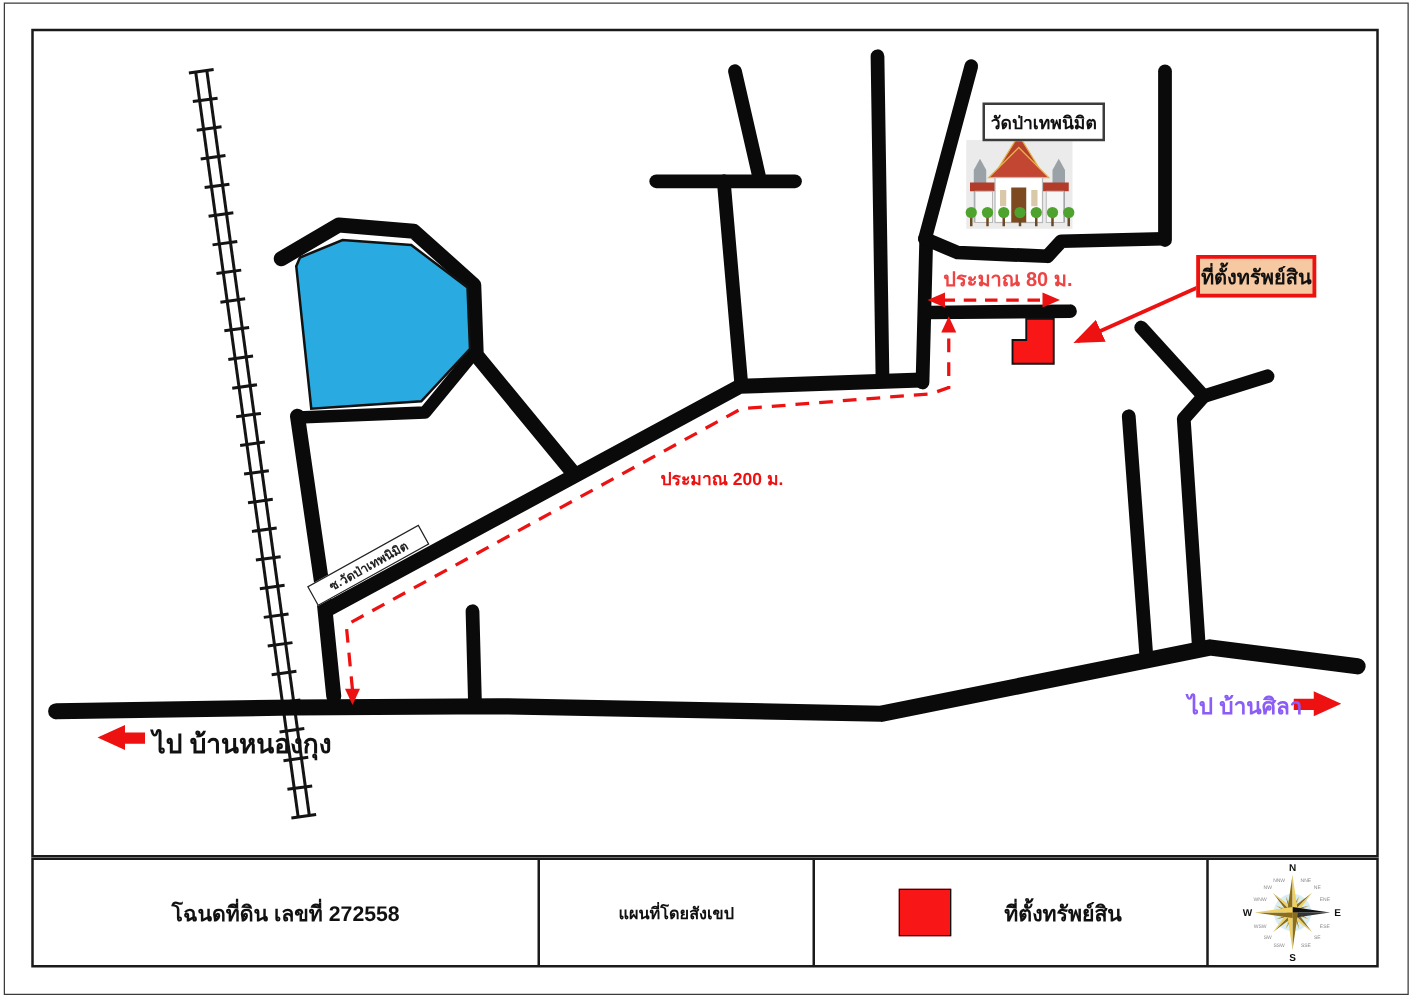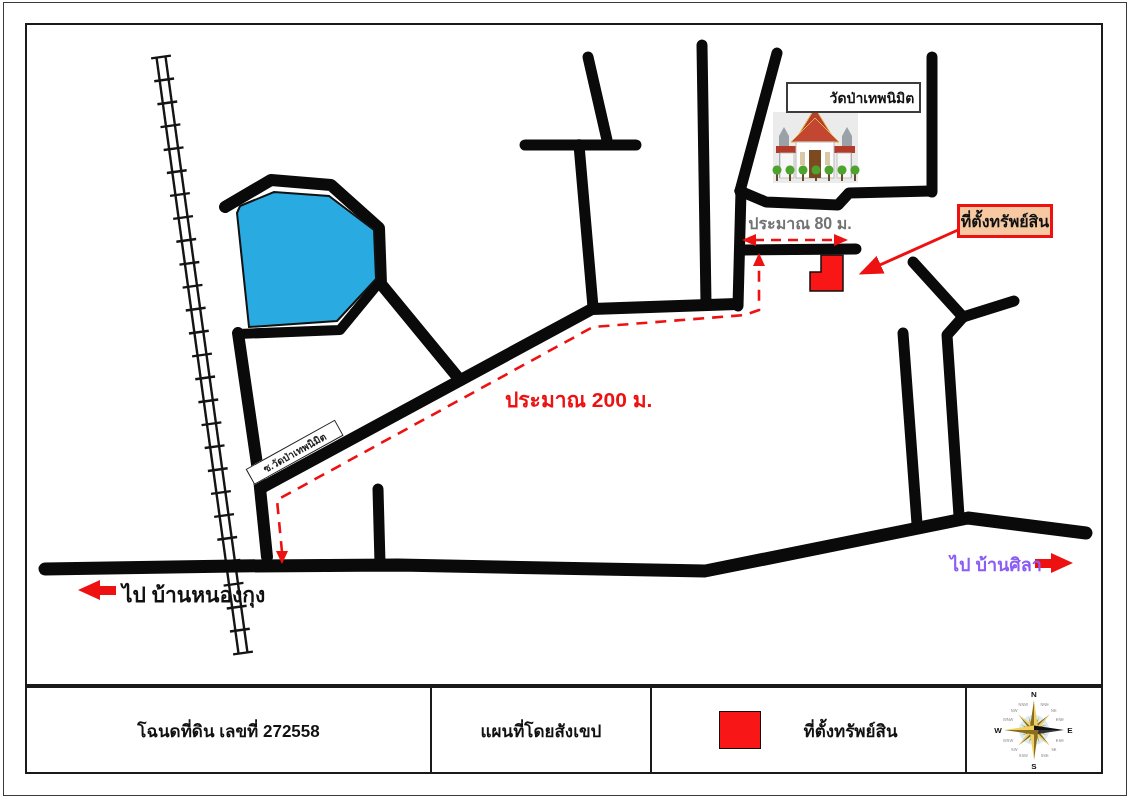--- a/index.html
+++ b/index.html
@@ -8,46 +8,46 @@
   .outer-border{position:absolute;left:3px;top:2px;width:1124px;height:794px;
         border:1.5px solid #3a3a3a;box-sizing:border-box;}
   .map-frame{position:absolute;left:25px;top:23px;width:1078px;height:663px;
         border:2px solid #1a1a1a;box-sizing:border-box;background:#fff;}
   .map-svg{position:absolute;left:0;top:0;width:1132px;height:800px;}
 
   .overlay{position:absolute;white-space:nowrap;}
 
   .temple-label{left:786px;top:82px;width:94px;height:27px;background:#fff;
         border:2px solid #3c3c3c;display:flex;align-items:center;justify-content:center;
-        font-size:14px;font-weight:700;color:#111;padding-left:37px;}
+        font-size:14px;font-weight:700;color:#111;}
   .property-label{left:957px;top:204px;width:96px;height:34px;background:#f6c9a2;
         border:3px solid #ee1111;box-sizing:border-box;display:flex;align-items:center;
         justify-content:center;font-size:16px;font-weight:700;color:#111;}
-  .dist80{left:742px;top:211px;width:116px;text-align:center;color:#737373;
+  .dist80{left:742px;top:211px;width:116px;text-align:right;color:#ef4444;
         font-size:16px;font-weight:700;}
-  .dist200{left:505px;top:383px;width:145px;text-align:center;color:#ee1111;
-        font-size:21px;font-weight:700;}
+  .dist200{left:505px;top:372px;width:145px;text-align:center;color:#ee1111;
+        font-size:14px;font-weight:700;}
   .soi-label{left:250px;top:468px;width:100px;height:16px;background:#fff;
         border:1px solid #222;transform:rotate(-29deg);transform-origin:left center;
         display:flex;align-items:center;justify-content:center;font-size:10px;
         font-weight:700;color:#222;}
   .dir-left{left:122px;top:578px;font-size:21px;font-weight:600;color:#111;}
   .dir-right{left:950px;top:550px;font-size:18px;font-weight:600;color:#8b5cf6;}
 
   .footer{position:absolute;left:25px;top:686px;width:1078px;height:88px;
         border:2px solid #1a1a1a;box-sizing:border-box;display:flex;background:#fff;}
   .cell{border-right:2px solid #1a1a1a;display:flex;align-items:center;
         justify-content:center;box-sizing:border-box;}
   .cell:last-child{border-right:none;}
   .cell-deed{width:405px;flex-direction:column;gap:25px;}
   .cell-type{width:220px;}
   .cell-legend{width:315px;gap:42px;}
   .cell-compass{width:134px;}
   .deed-line{font-size:17px;font-weight:700;color:#111;}
-  .map-type{font-size:17px;font-weight:700;color:#111;}
+  .map-type{font-size:13px;font-weight:700;color:#111;}
   .legend-text{font-size:17px;font-weight:700;color:#111;}
   .legend-swatch{width:40px;height:36px;background:#f81616;border:1.6px solid #111;}
 </style>
 </head>
 <body>
 
 <div class="page">
   <div class="outer-border"></div>
   <div class="map-frame"></div>
 

